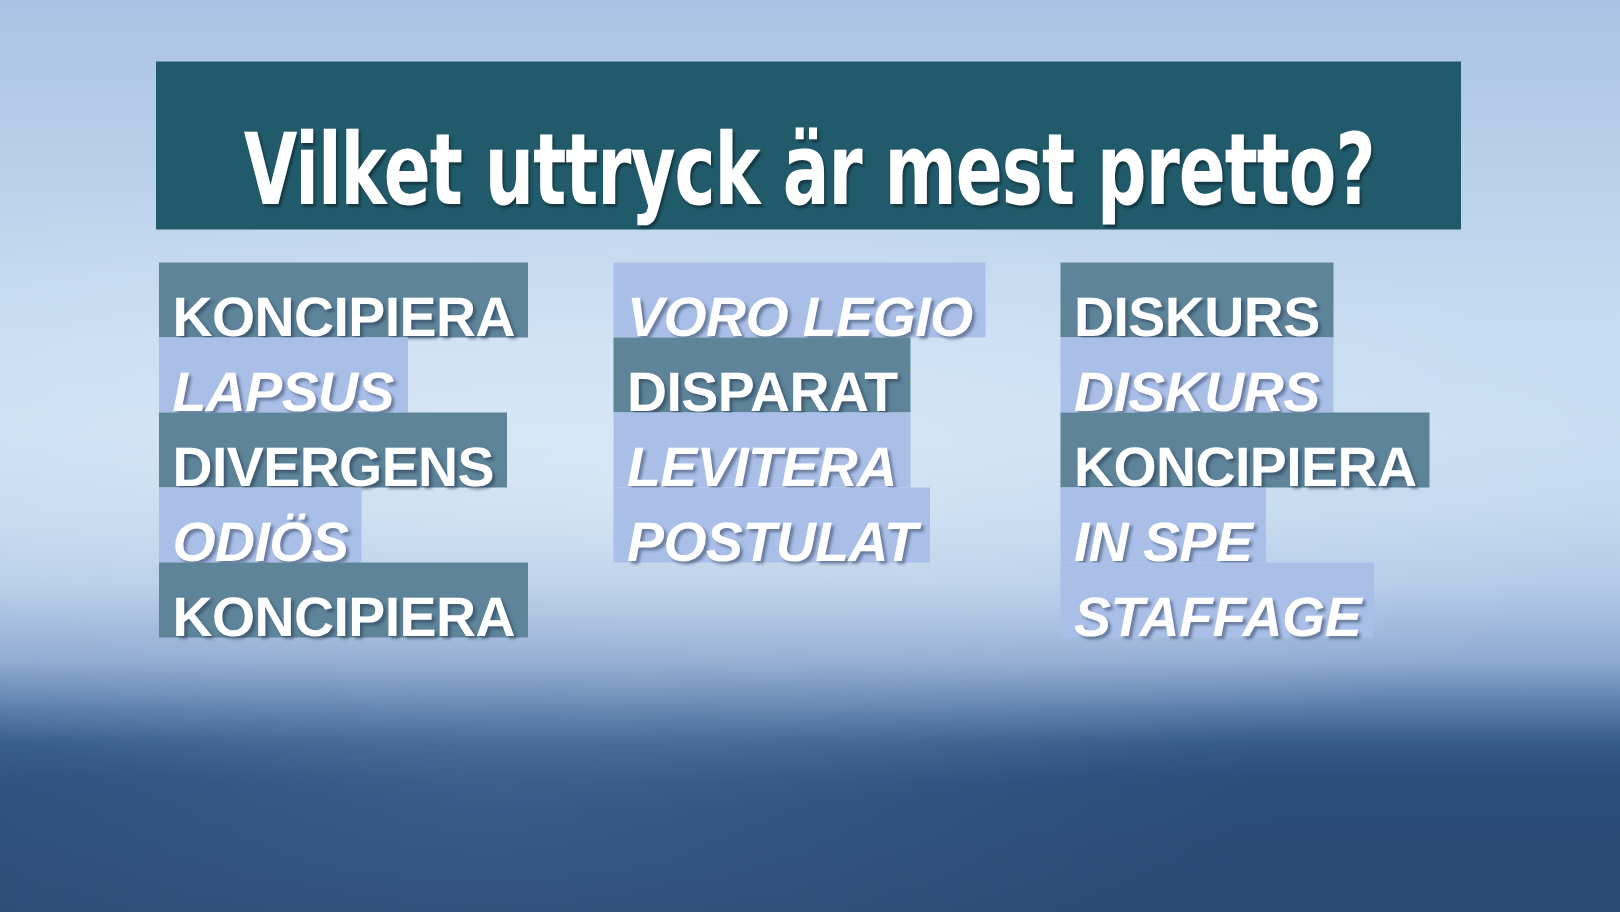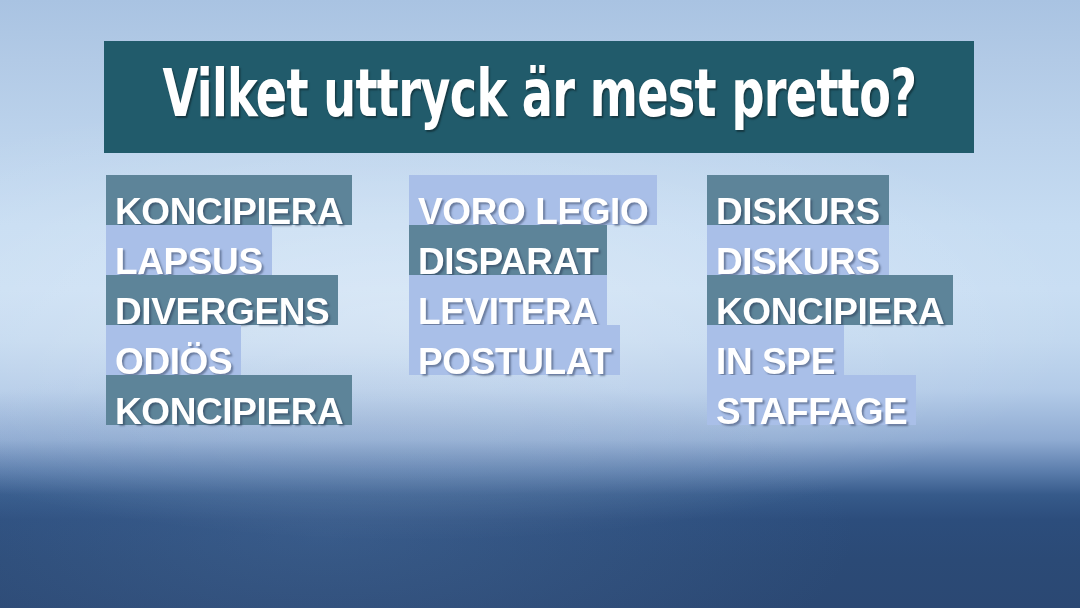--- a/index.html
+++ b/index.html
@@ -54,21 +54,21 @@
 
   
   #title-bar {
     position: absolute;
     left: 104px;
     top: 41px;
     width: 870px;
     height: 112px;
     box-sizing: border-box;
     display: flex;
-    align-items: center;
+    align-items: flex-end;
     justify-content: center;
     padding-bottom: 6px;
   }
   #title-bar .plate {
     position: absolute;
     inset: 0;
     background: #215b6b;
   }
   #title-text {
     position: relative;
@@ -111,21 +111,21 @@
     box-sizing: border-box;
     color: #ffffff;
     font-family: "Liberation Sans", sans-serif;
     font-weight: bold;
     font-size: 37px;
     letter-spacing: -0.4px;
     white-space: nowrap;
     text-shadow: 2px 2px 2px rgba(30,45,70,0.45);
   }
   .option-item.tone-dark  { background-color: #5d8499; }
-  .option-item.tone-light { background-color: #a9bfe8; }
+  .option-item.tone-light { background-color: #a9bfe8; font-style: italic; }
 </style>
 </head>
 <body>
 
 <div id="slide">
 
   <div id="sheen"></div>
 
   <div id="title-bar">
     <div class="plate"></div>

